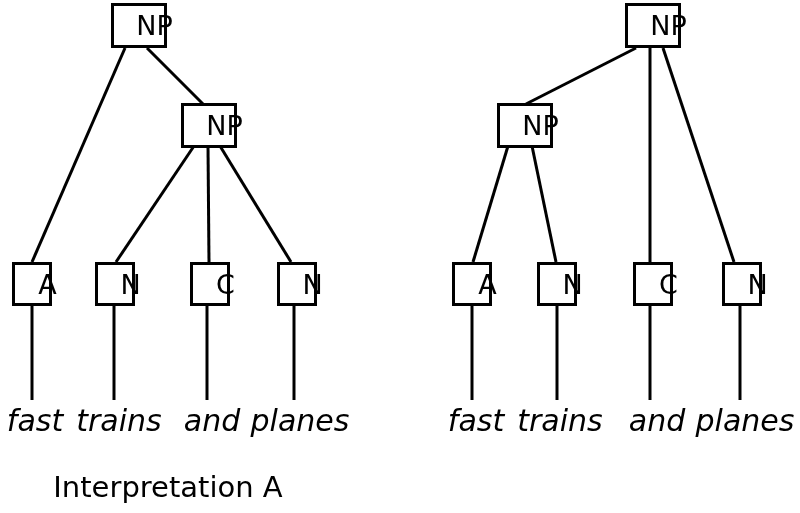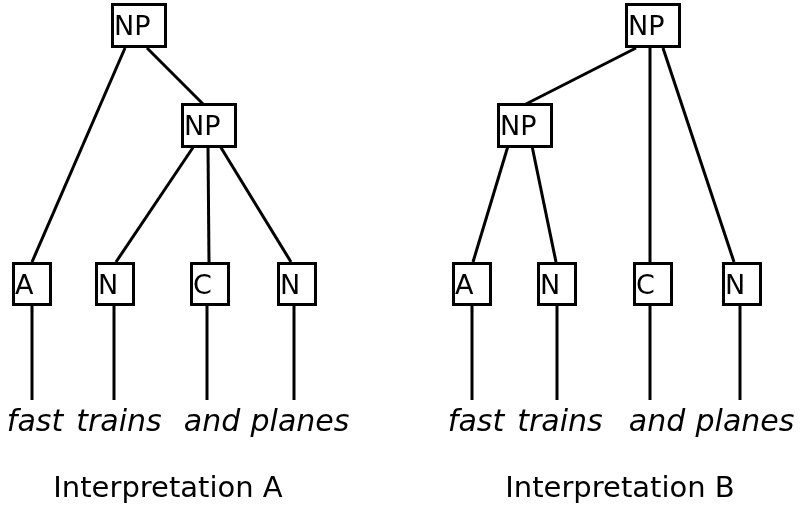--- a/index.html
+++ b/index.html
@@ -28,23 +28,24 @@
     stroke-width: 3;
     stroke-linecap: butt;
   }
   .node {
     position: absolute;
     box-sizing: border-box;
     border: 3px solid #000000;
     background: #ffffff;
     display: flex;
     align-items: center;
-    justify-content: flex-start;
+    justify-content: center;
     font-size: 27px;
     line-height: 1;
+    padding-left: 31px;
   }
   .np-node { width: 56px; height: 45px; }
   .leaf-node { width: 40px; height: 44px; }
   .word {
     position: absolute;
     top: 403px;
     font-size: 30px;
     font-style: italic;
     white-space: nowrap;
     transform: translateX(-50%);
@@ -130,15 +131,14 @@
     </div>
   <div class="node leaf-node" style="left:722px; top:262px;">
       <span>N</span>
     </div>
 
   <div class="word" style="left:476px;">fast</div>
   <div class="word" style="left:560px;">trains</div>
   <div class="word" style="left:657px;">and</div>
   <div class="word" style="left:745px;">planes</div>
 
-  <div class="caption" style="left:620px;">Interpretation B</div>
 
 </div>
 
 </body></html>

